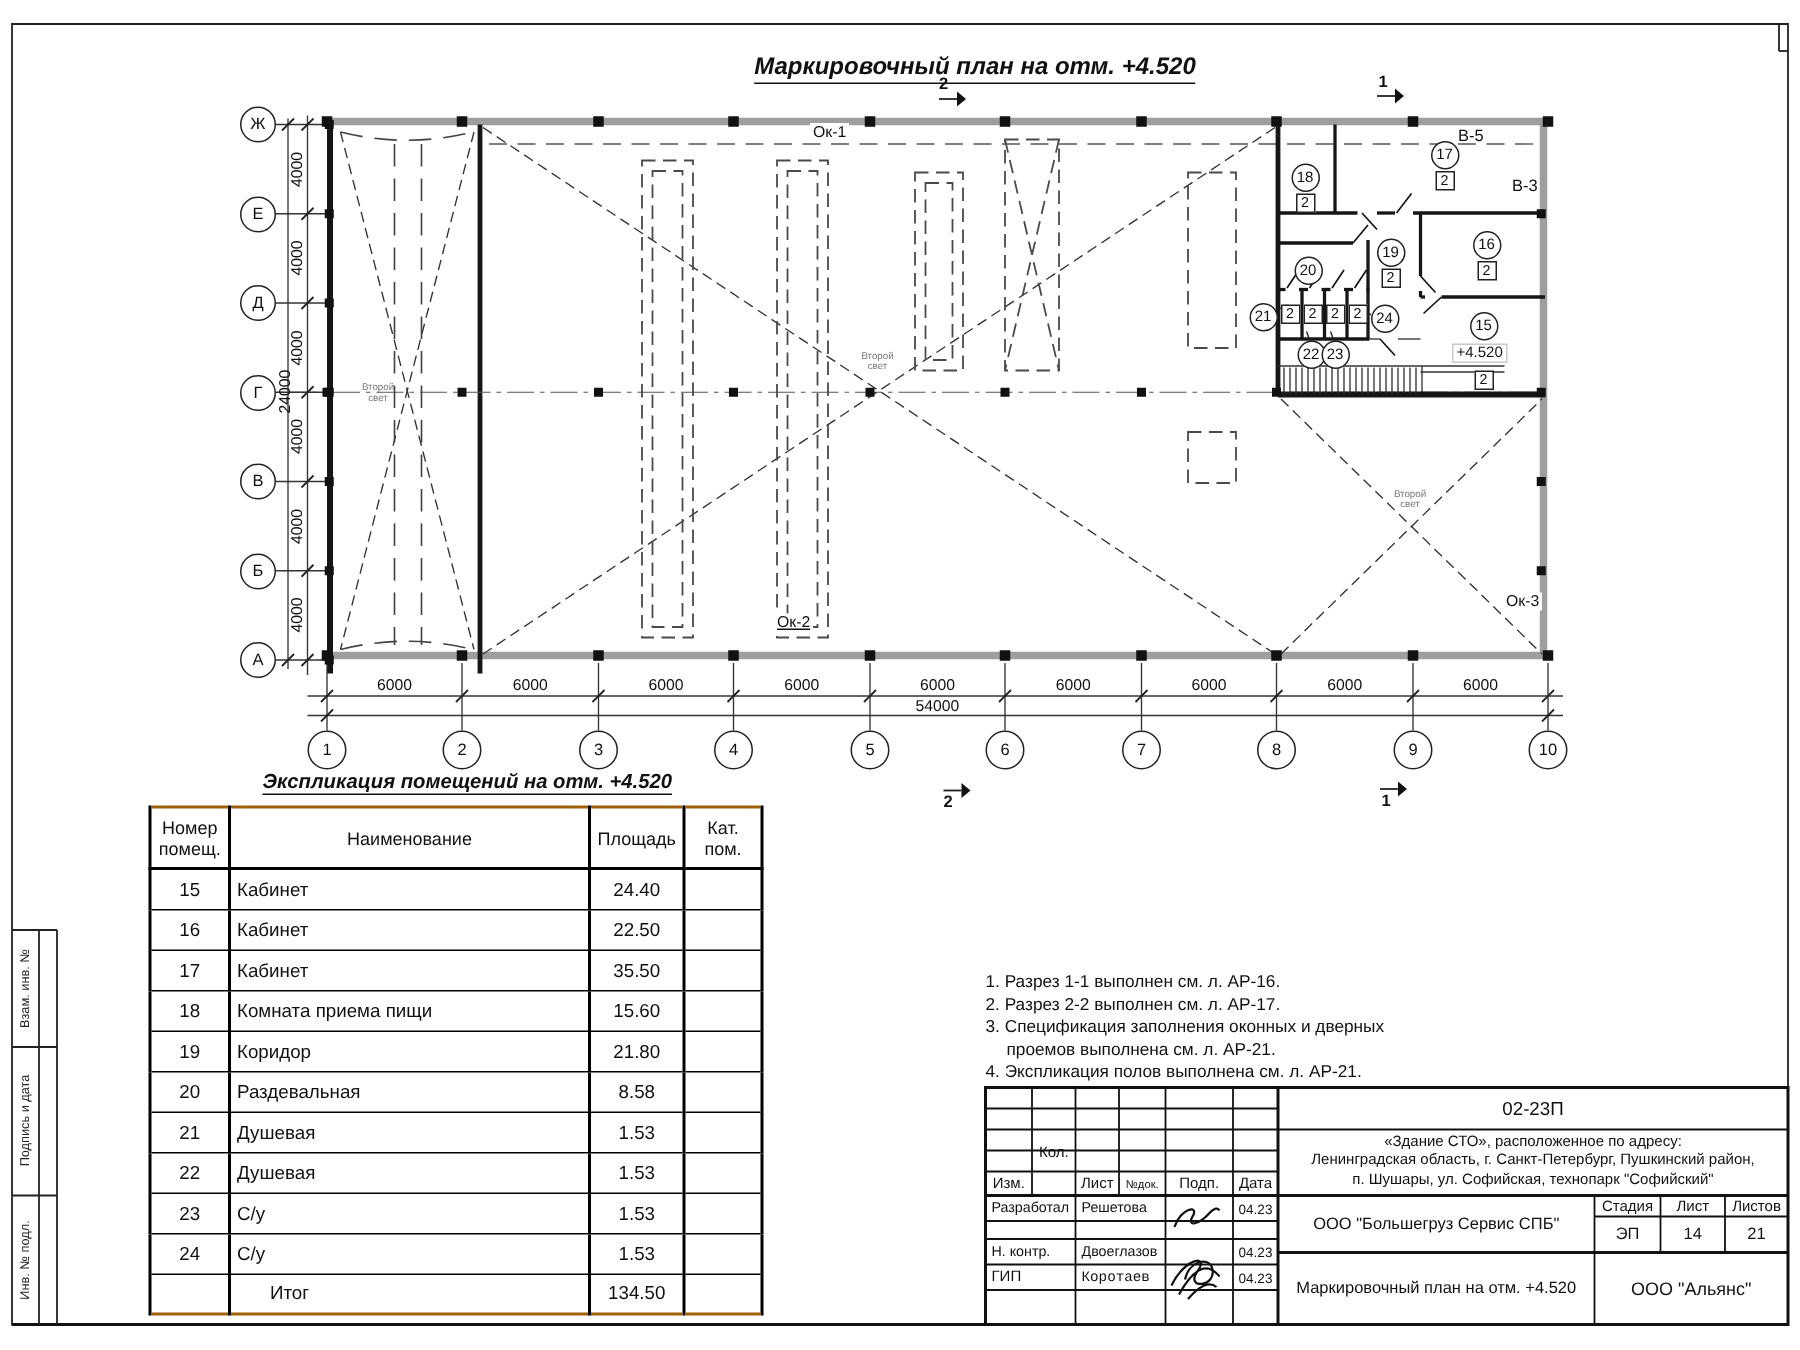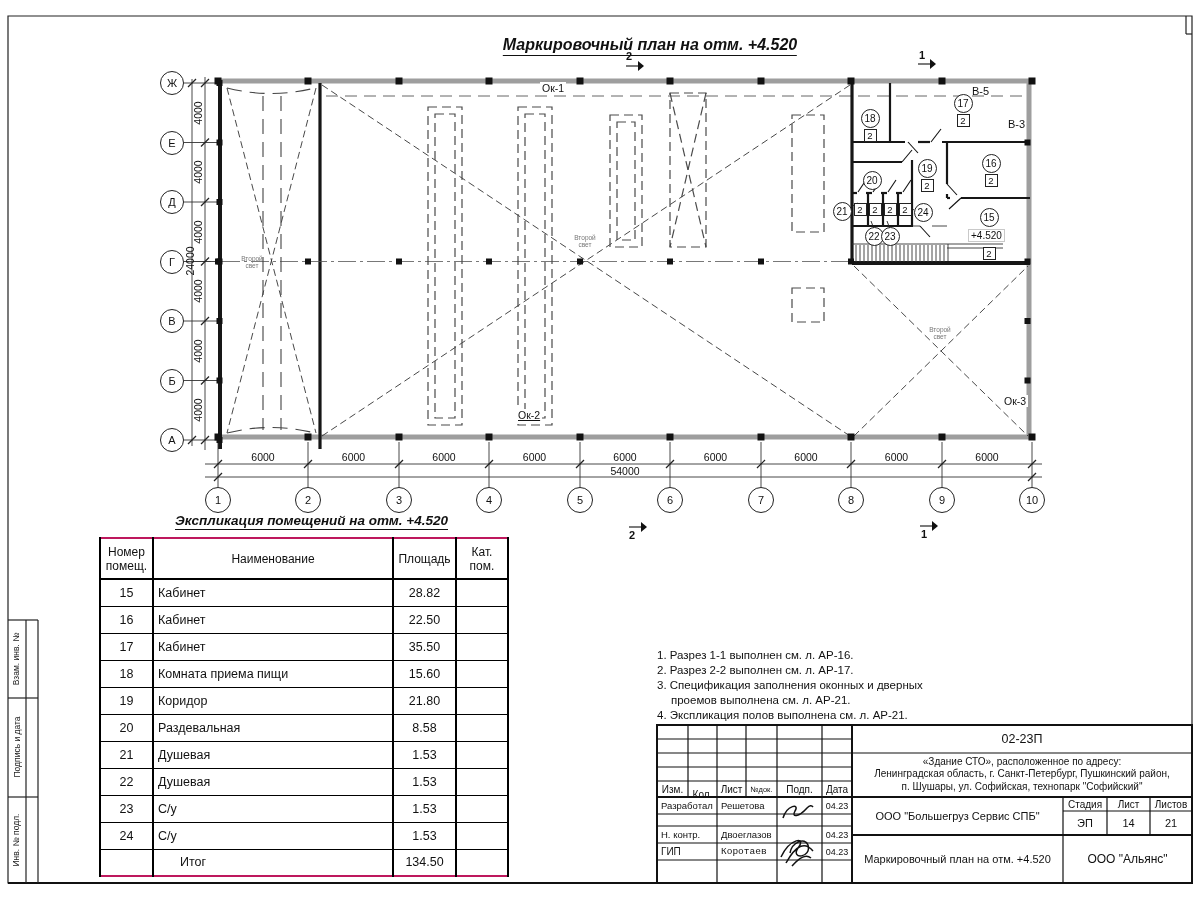--- a/index.html
+++ b/index.html
@@ -44,21 +44,21 @@
   .room-cat{width:13px;height:13px;font-size:9.5px;}
   .slight{font-size:6.5px;color:#777;text-align:center;line-height:7px;}
   .oklbl{font-size:10.5px;background:#fff;padding:0 2px;}
   .vlbl{font-size:11px;}
   .elev{font-size:10px;border:1px solid #c9c9c9;background:#fff;padding:0 2px;}
   table.expl{position:absolute;left:99px;top:537px;border-collapse:collapse;table-layout:fixed;
              font-size:12.5px;}
   table.expl th,table.expl td{border:1px solid #000;box-sizing:border-box;padding:0 4px;}
   table.expl th{border-bottom:2px solid #000;font-weight:normal;font-size:12px;height:41px;}
   table.expl th,table.expl td{border-left-width:2px;border-right-width:2px;}
-  table.expl{border:2px solid #be185d;}
+  table.expl{border:2px solid #a16207;}
   table.expl td{height:27px;}
   .c0{width:53px;text-align:center;}
   .c1{width:240px;text-align:left;padding-left:8px;}
   .c2{width:63px;text-align:center;border-radius:20px;}
   .c3{width:52px;text-align:center;}
   .notes-line{font-size:11.5px;line-height:15px;white-space:nowrap;}
   .tbt{font-size:10px;}
   .stamp-rot{font-size:8.5px;color:#222;display:flex;align-items:center;justify-content:center;}
 </style>
 </head>
@@ -346,21 +346,21 @@
       <th class="c0">Номер помещ.</th>
       <th class="c1" style="text-align:center;">Наименование</th>
       <th class="c2">Площадь</th>
       <th class="c3">Кат. пом.</th>
     </tr>
   </thead>
   <tbody id="expl-body">
       <tr>
         <td class="c0">15</td>
         <td class="c1">Кабинет</td>
-        <td class="c2">28.82</td>
+        <td class="c2">24.40</td>
         <td class="c3"></td>
       </tr>
       <tr>
         <td class="c0">16</td>
         <td class="c1">Кабинет</td>
         <td class="c2">22.50</td>
         <td class="c3"></td>
       </tr>
       <tr>
         <td class="c0">17</td>
@@ -426,21 +426,21 @@
     <div class="notes-line" style="padding-left: 14px;">проемов выполнена см. л. АР-21.</div>
     <div class="notes-line">4. Экспликация полов выполнена см. л. АР-21.</div>
   </div>
 
 <div class="abs ctr txt" style="left:852px;top:725px;width:340px;height:28px;font-size:12.5px;">02-23П</div>
 <div class="abs ctr txt tbt" style="left:852px;top:755px;width:340px;height:13px;">«Здание СТО», расположенное по адресу:</div>
 <div class="abs ctr txt tbt" style="left:852px;top:767px;width:340px;height:13px;">Ленинградская область, г. Санкт-Петербург, Пушкинский район,</div>
 <div class="abs ctr txt tbt" style="left:852px;top:780px;width:340px;height:13px;">п. Шушары, ул. Софийская, технопарк "Софийский"</div>
 
 <div class="abs ctr txt tbt" style="left:657px;top:781px;width:31px;height:16px;">Изм.</div>
-<div class="abs ctr txt tbt" style="left:688px;top:778px;width:29px;height:33px;">Кол.</div>
+<div class="abs ctr txt tbt" style="left:688px;top:752px;width:29px;height:33px;">Кол.</div>
 <div class="abs ctr txt tbt" style="left:717px;top:781px;width:29px;height:16px;">Лист</div>
 <div class="abs ctr txt" style="left:746px;top:781px;width:31px;height:16px;font-size:7.5px;">№док.</div>
 <div class="abs ctr txt tbt" style="left:777px;top:781px;width:45px;height:16px;text-align:center;">Подп.</div>
 <div class="abs ctr txt tbt" style="left:822px;top:781px;width:30px;height:16px;">Дата</div>
 
 <div class="abs ctr txt" style="left:852px;top:797px;width:211px;height:38px;font-size:11px;">ООО "Большегруз Сервис СПБ"</div>
 <div class="abs ctr txt" style="left:852px;top:835px;width:211px;height:48px;font-size:11px;">Маркировочный план на отм. +4.520</div>
 
 <div class="abs ctr txt tbt" style="left:1063px;top:797px;width:44px;height:14px;">Стадия</div>
 <div class="abs ctr txt tbt" style="left:1107px;top:797px;width:43px;height:14px;">Лист</div>

